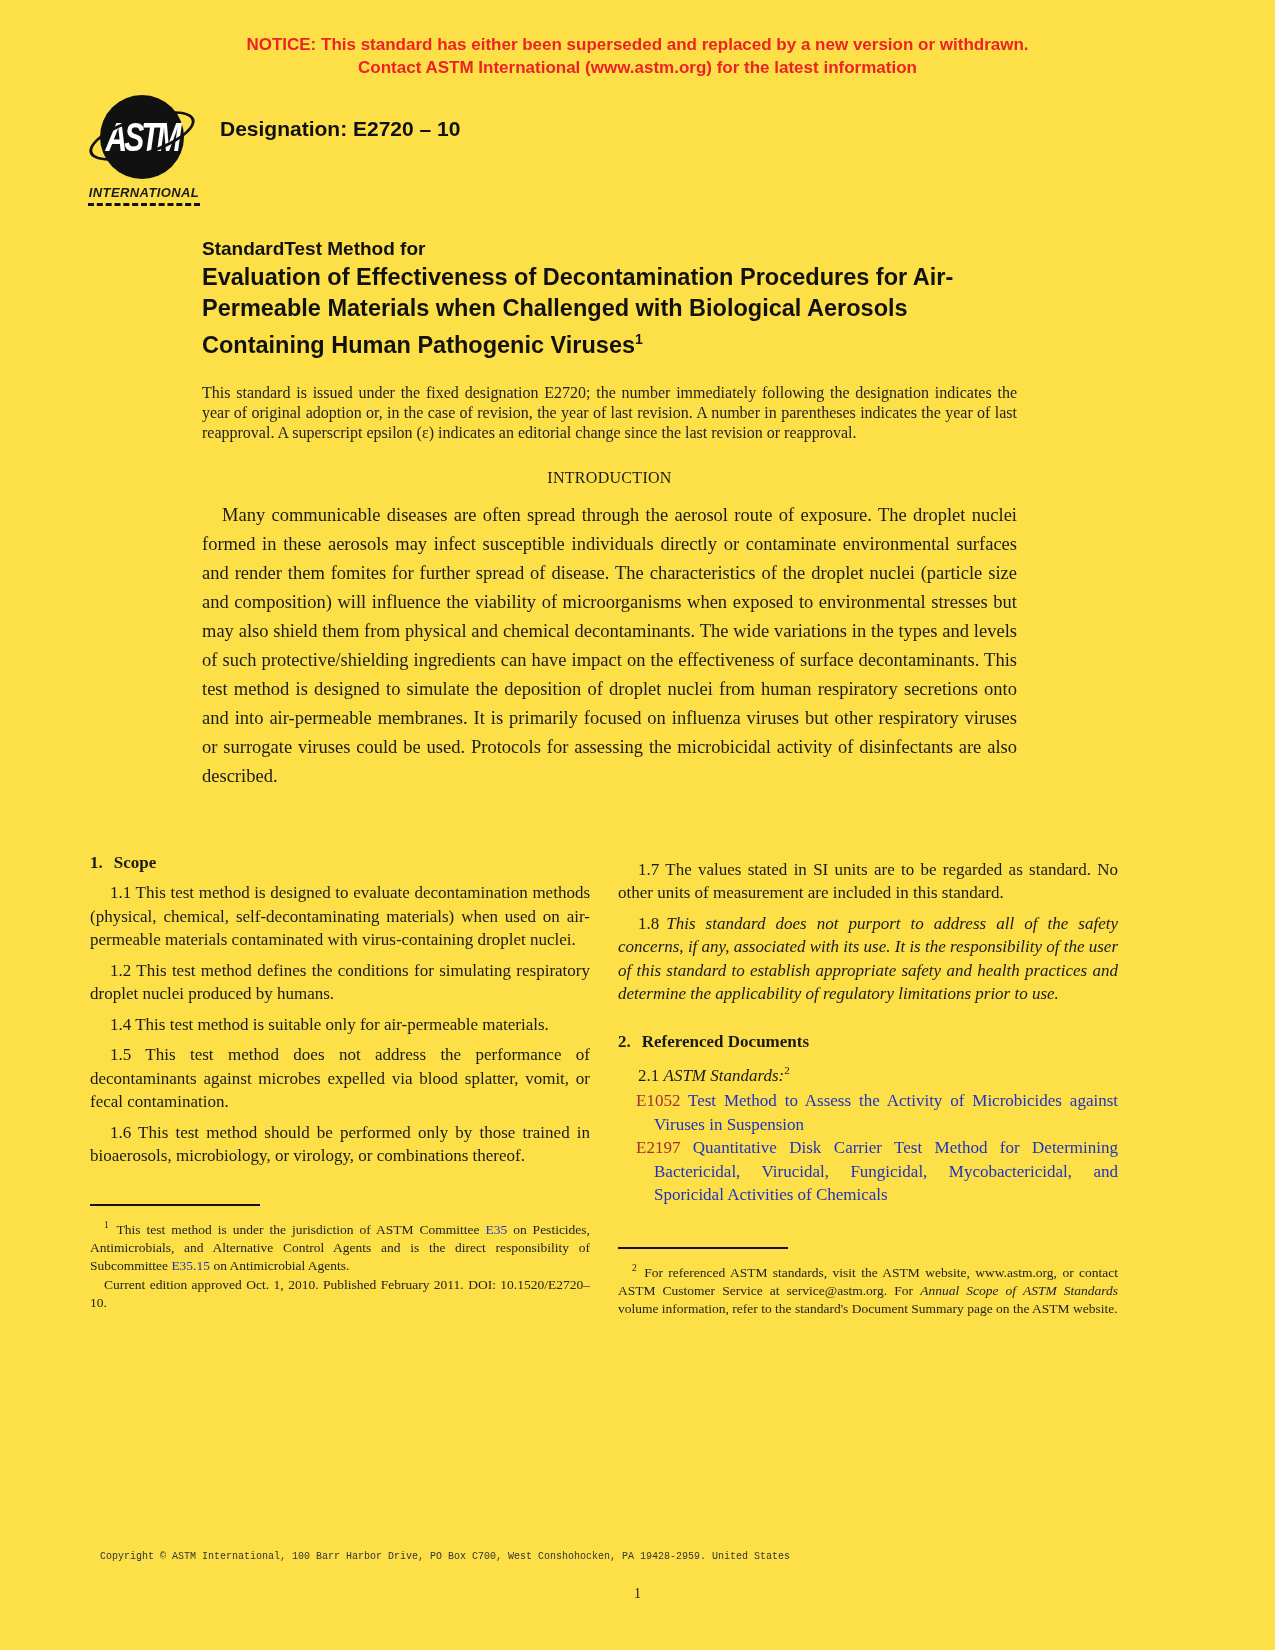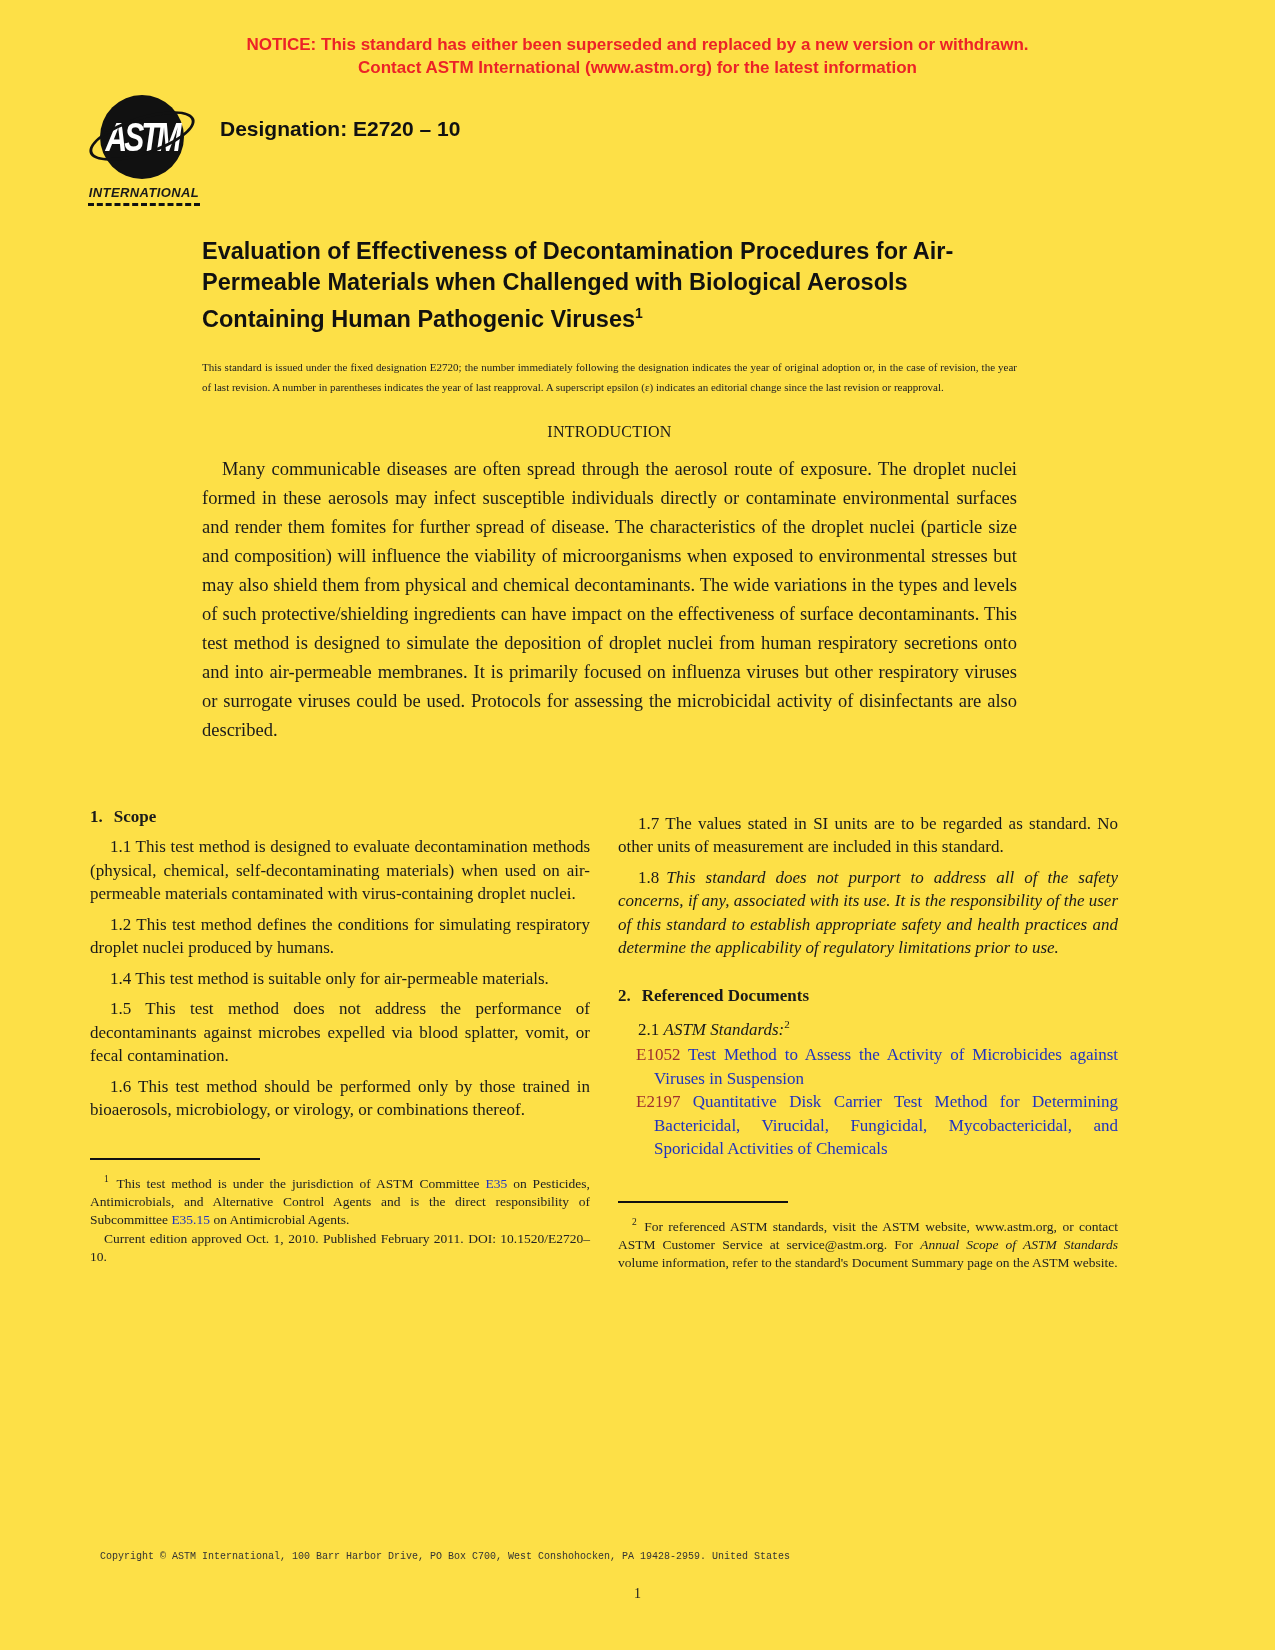--- a/index.html
+++ b/index.html
@@ -75,21 +75,21 @@
     color:#111;
   }
   
   .title-block { margin:30px 0 0 202px; width:815px; font-family:"Liberation Sans", sans-serif; color:#111; }
   .kicker { font-weight:bold; font-size:19px; line-height:26px; }
   .main-title { font-weight:bold; font-size:23.5px; line-height:31px; }
   .main-title sup { font-size:14px; }
   
   .issuance {
     margin:22px 0 0 202px; width:815px;
-    font-size:11px; line-height:20px;
+    font-size:16px; line-height:20px;
     text-align:justify;
     color:#222;
   }
   
   .intro { margin:26px 0 0 202px; width:815px; }
   .intro-heading {
     text-align:center;
     font-weight:normal;
     font-size:16px;
     letter-spacing:0.3px;
@@ -168,20 +168,21 @@
       <div class="logo-globe">
         <span class="logo-acronym">ASTM</span>
         <span class="orbit"></span>
       </div>
       <div class="logo-sub">INTERNATIONAL</div>
     </div>
     <div class="designation">Designation: E2720 – 10</div>
   </div>
 
   <div class="title-block">
+    <div class="kicker">StandardTest Method for</div>
     <h1 class="main-title"><span>Evaluation of Effectiveness of Decontamination Procedures for Air-Permeable Materials when Challenged with Biological Aerosols Containing Human Pathogenic Viruses</span><sup>1</sup></h1>
   </div>
 
   <div class="issuance">This standard is issued under the fixed designation E2720; the number immediately following the designation indicates the year of original adoption or, in the case of revision, the year of last revision. A number in parentheses indicates the year of last reapproval. A superscript epsilon (ε) indicates an editorial change since the last revision or reapproval.</div>
 
   <div class="intro">
     <div class="intro-heading">INTRODUCTION</div>
     <p class="intro-body">Many communicable diseases are often spread through the aerosol route of exposure. The droplet nuclei formed in these aerosols may infect susceptible individuals directly or contaminate environmental surfaces and render them fomites for further spread of disease. The characteristics of the droplet nuclei (particle size and composition) will influence the viability of microorganisms when exposed to environmental stresses but may also shield them from physical and chemical decontaminants. The wide variations in the types and levels of such protective/shielding ingredients can have impact on the effectiveness of surface decontaminants. This test method is designed to simulate the deposition of droplet nuclei from human respiratory secretions onto and into air-permeable membranes. It is primarily focused on influenza viruses but other respiratory viruses or surrogate viruses could be used. Protocols for assessing the microbicidal activity of disinfectants are also described.</p>
   </div>
 

